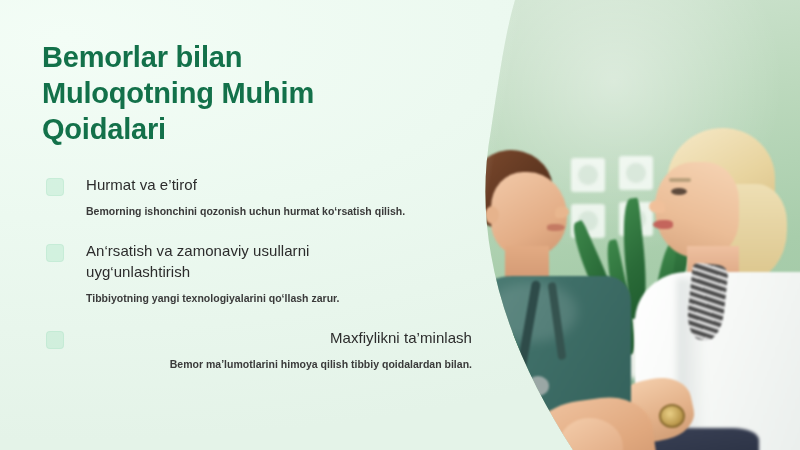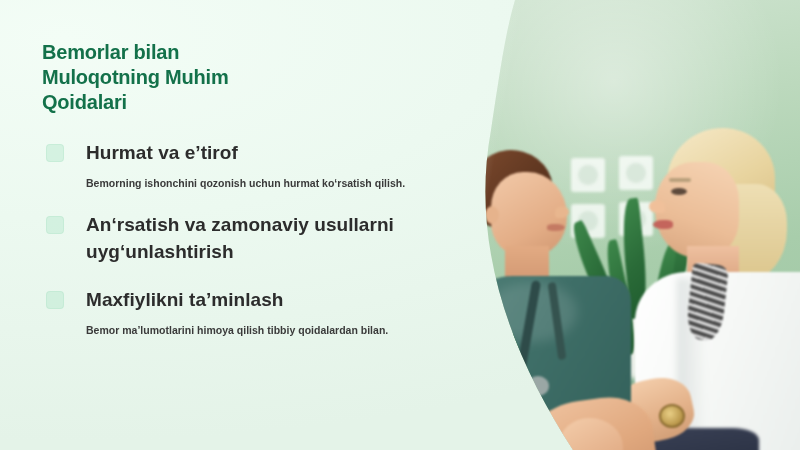--- a/index.html
+++ b/index.html
@@ -19,50 +19,50 @@
   }
 
   
   .content {
     position:absolute;
     left:42px; top:40px;
     width:430px;
   }
 
   .page-title {
-    font-size:20px;
+    font-size:29px;
     font-weight:700;
     line-height:1.24;
     color:#13714a;
     letter-spacing:-0.2px;
     margin-bottom:26px;
     white-space:pre-line;
   }
 
   .rules-list { display:block; }
 
   .rule-item {
     position:relative;
     padding-left:44px;
     margin-bottom:21px;
   }
-  .rule-item:last-child { margin-bottom:12px; }
+  .rule-item:last-child { margin-bottom:12px;text-align:right; }
 
   .rule-marker {
     position:absolute;
     left:4px; top:4px;
     width:18px; height:18px;
     border-radius:4px;
     background:rgba(170,228,196,0.38);
     border:1px solid rgba(160,220,188,0.25);
   }
 
   .rule-heading {
-    font-size:19px;
-    font-weight:700;
+    font-size:15px;
+    font-weight:400;
     color:#2c2c2c;
     line-height:1.42;
     letter-spacing:0.05px;
     margin-bottom:9px;
     white-space:pre-line;
   }
 
   .rule-desc {
     font-size:10.5px;
     font-weight:700;
@@ -319,20 +319,21 @@
       <div class="rule-item">
         <span class="rule-marker"></span>
         <div class="rule-heading">Hurmat va e’tirof</div>
         <div class="rule-desc">Bemorning ishonchini qozonish uchun hurmat ko‘rsatish qilish.</div>
       </div>
 
       <div class="rule-item">
         <span class="rule-marker"></span>
         <div class="rule-heading">An‘rsatish va zamonaviy usullarni
 uyg‘unlashtirish</div>
+        <div class="rule-desc">Tibbiyotning yangi texnologiyalarini qo‘llash zarur.</div>
       </div>
 
       <div class="rule-item">
         <span class="rule-marker"></span>
         <div class="rule-heading">Maxfiylikni ta’minlash</div>
         <div class="rule-desc">Bemor ma’lumotlarini himoya qilish tibbiy qoidalardan bilan.</div>
       </div>
 
     </div>
   </div>

